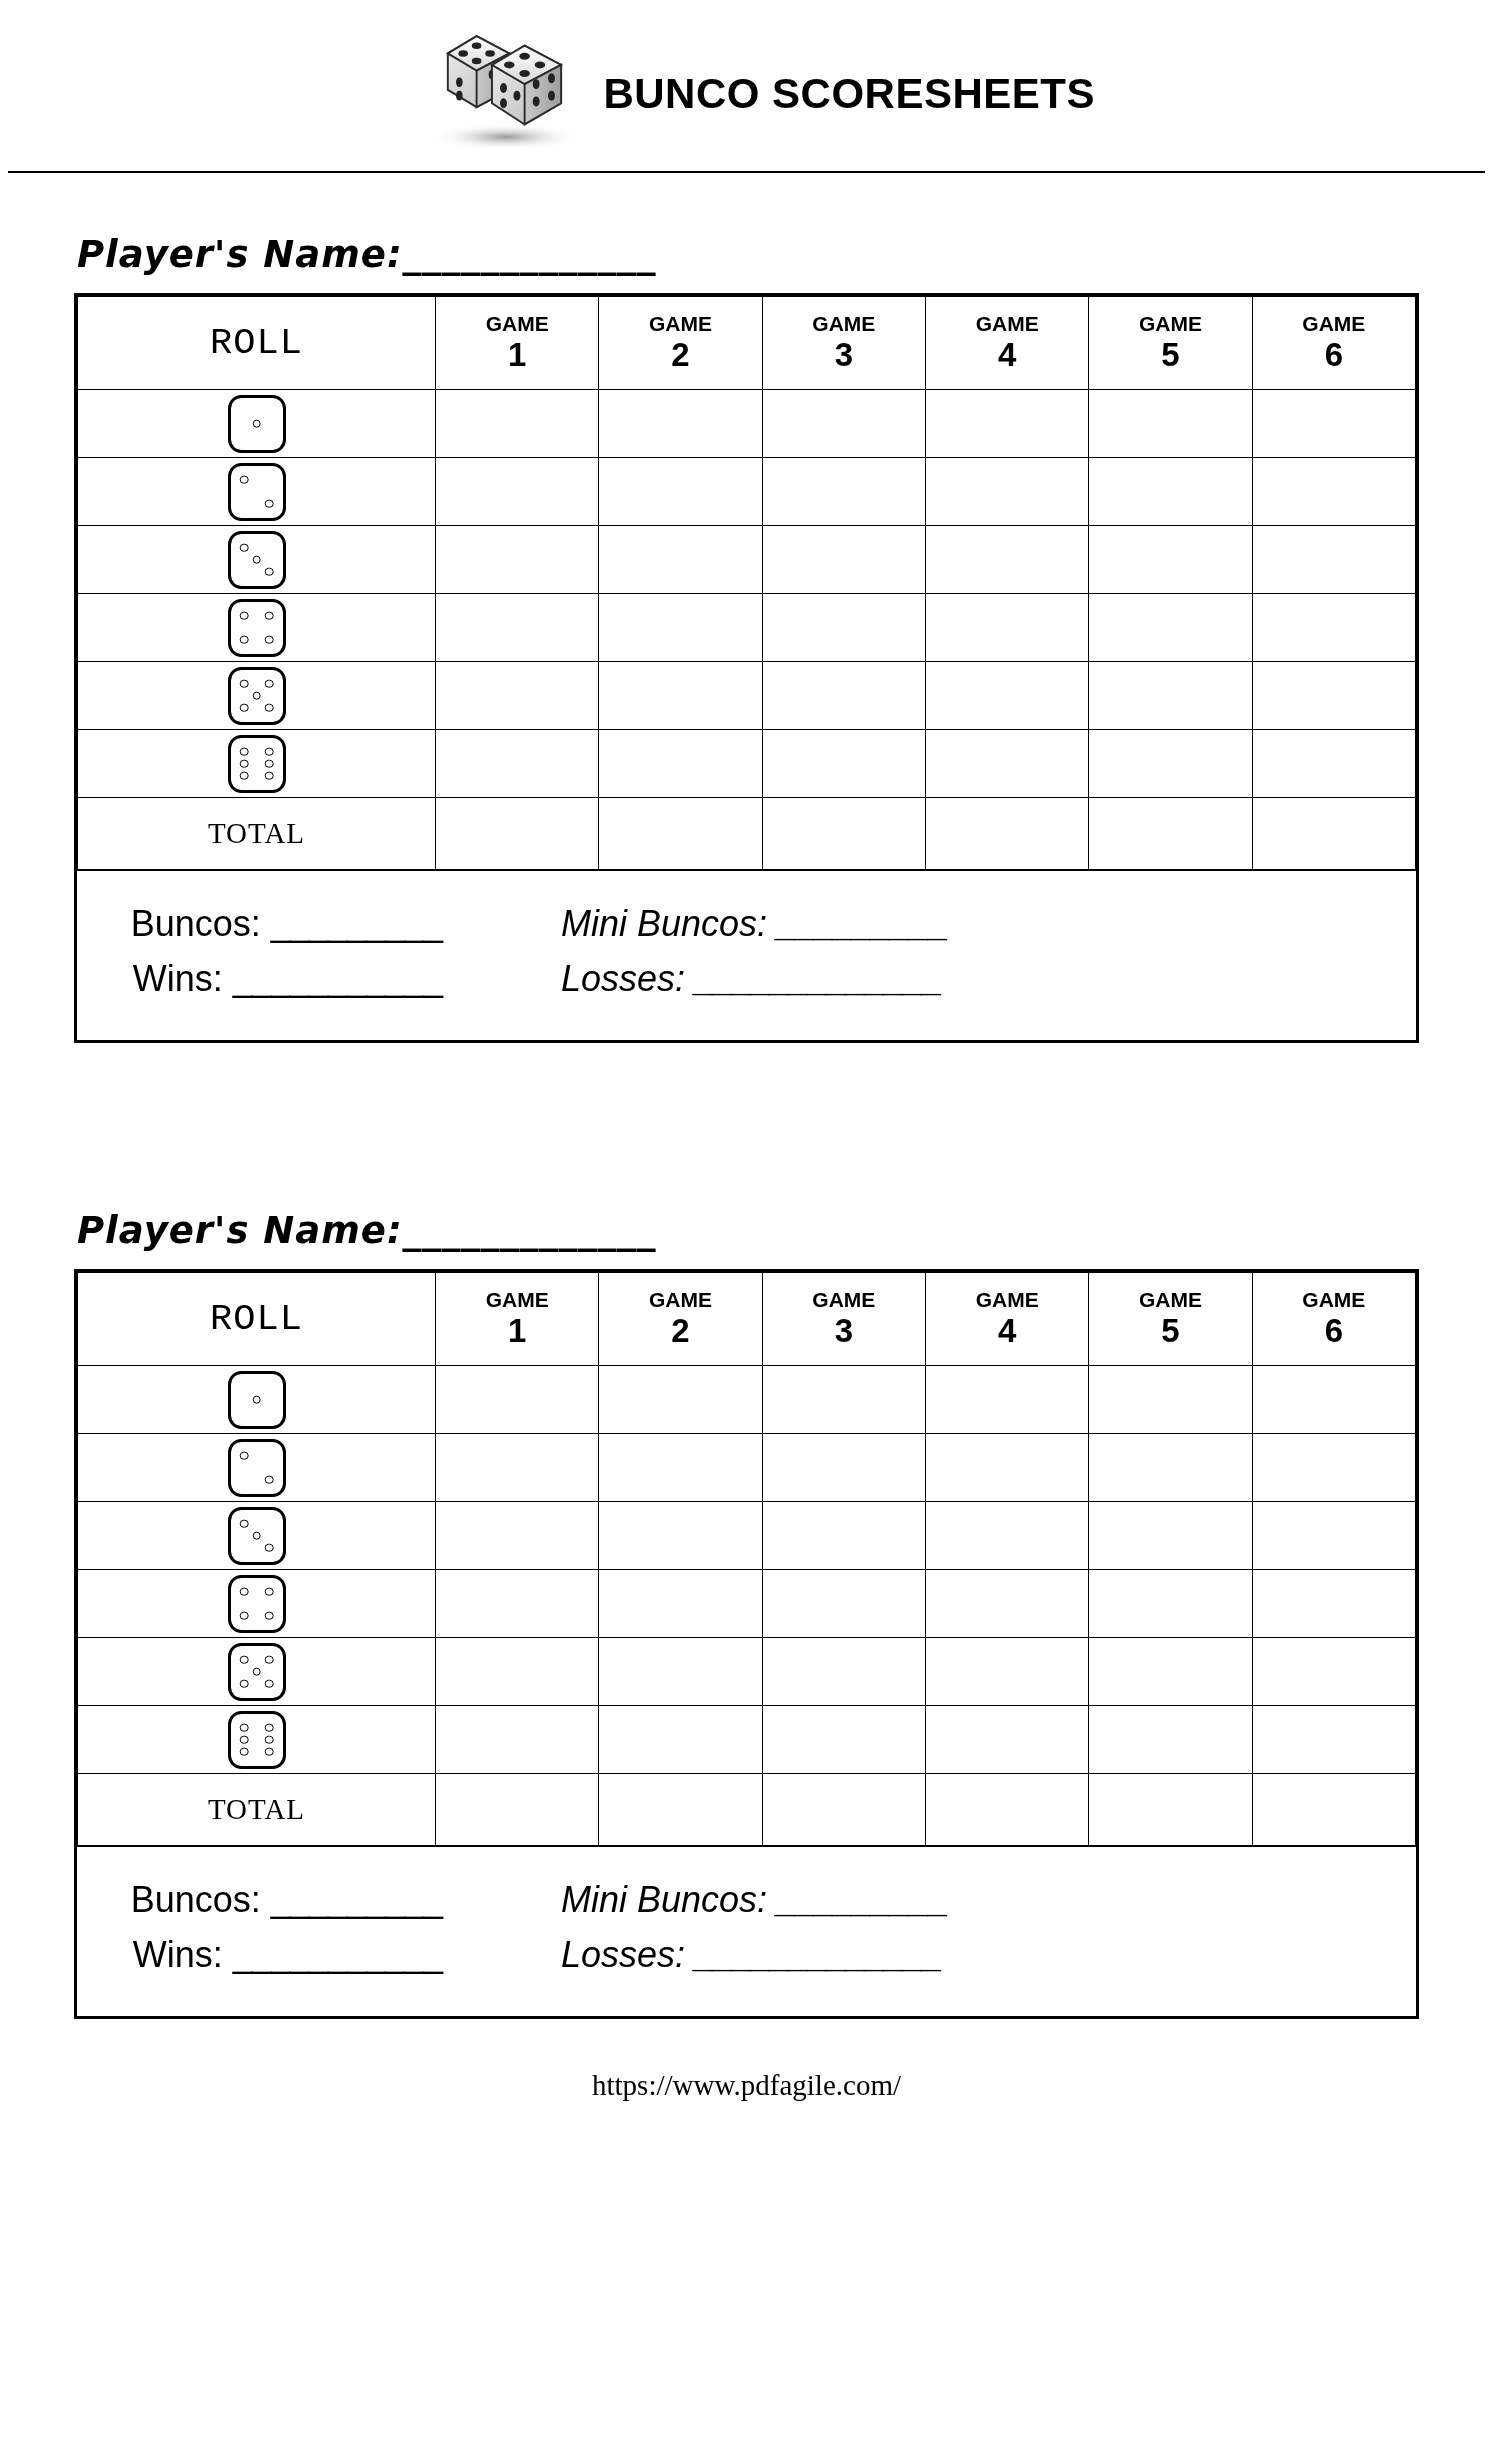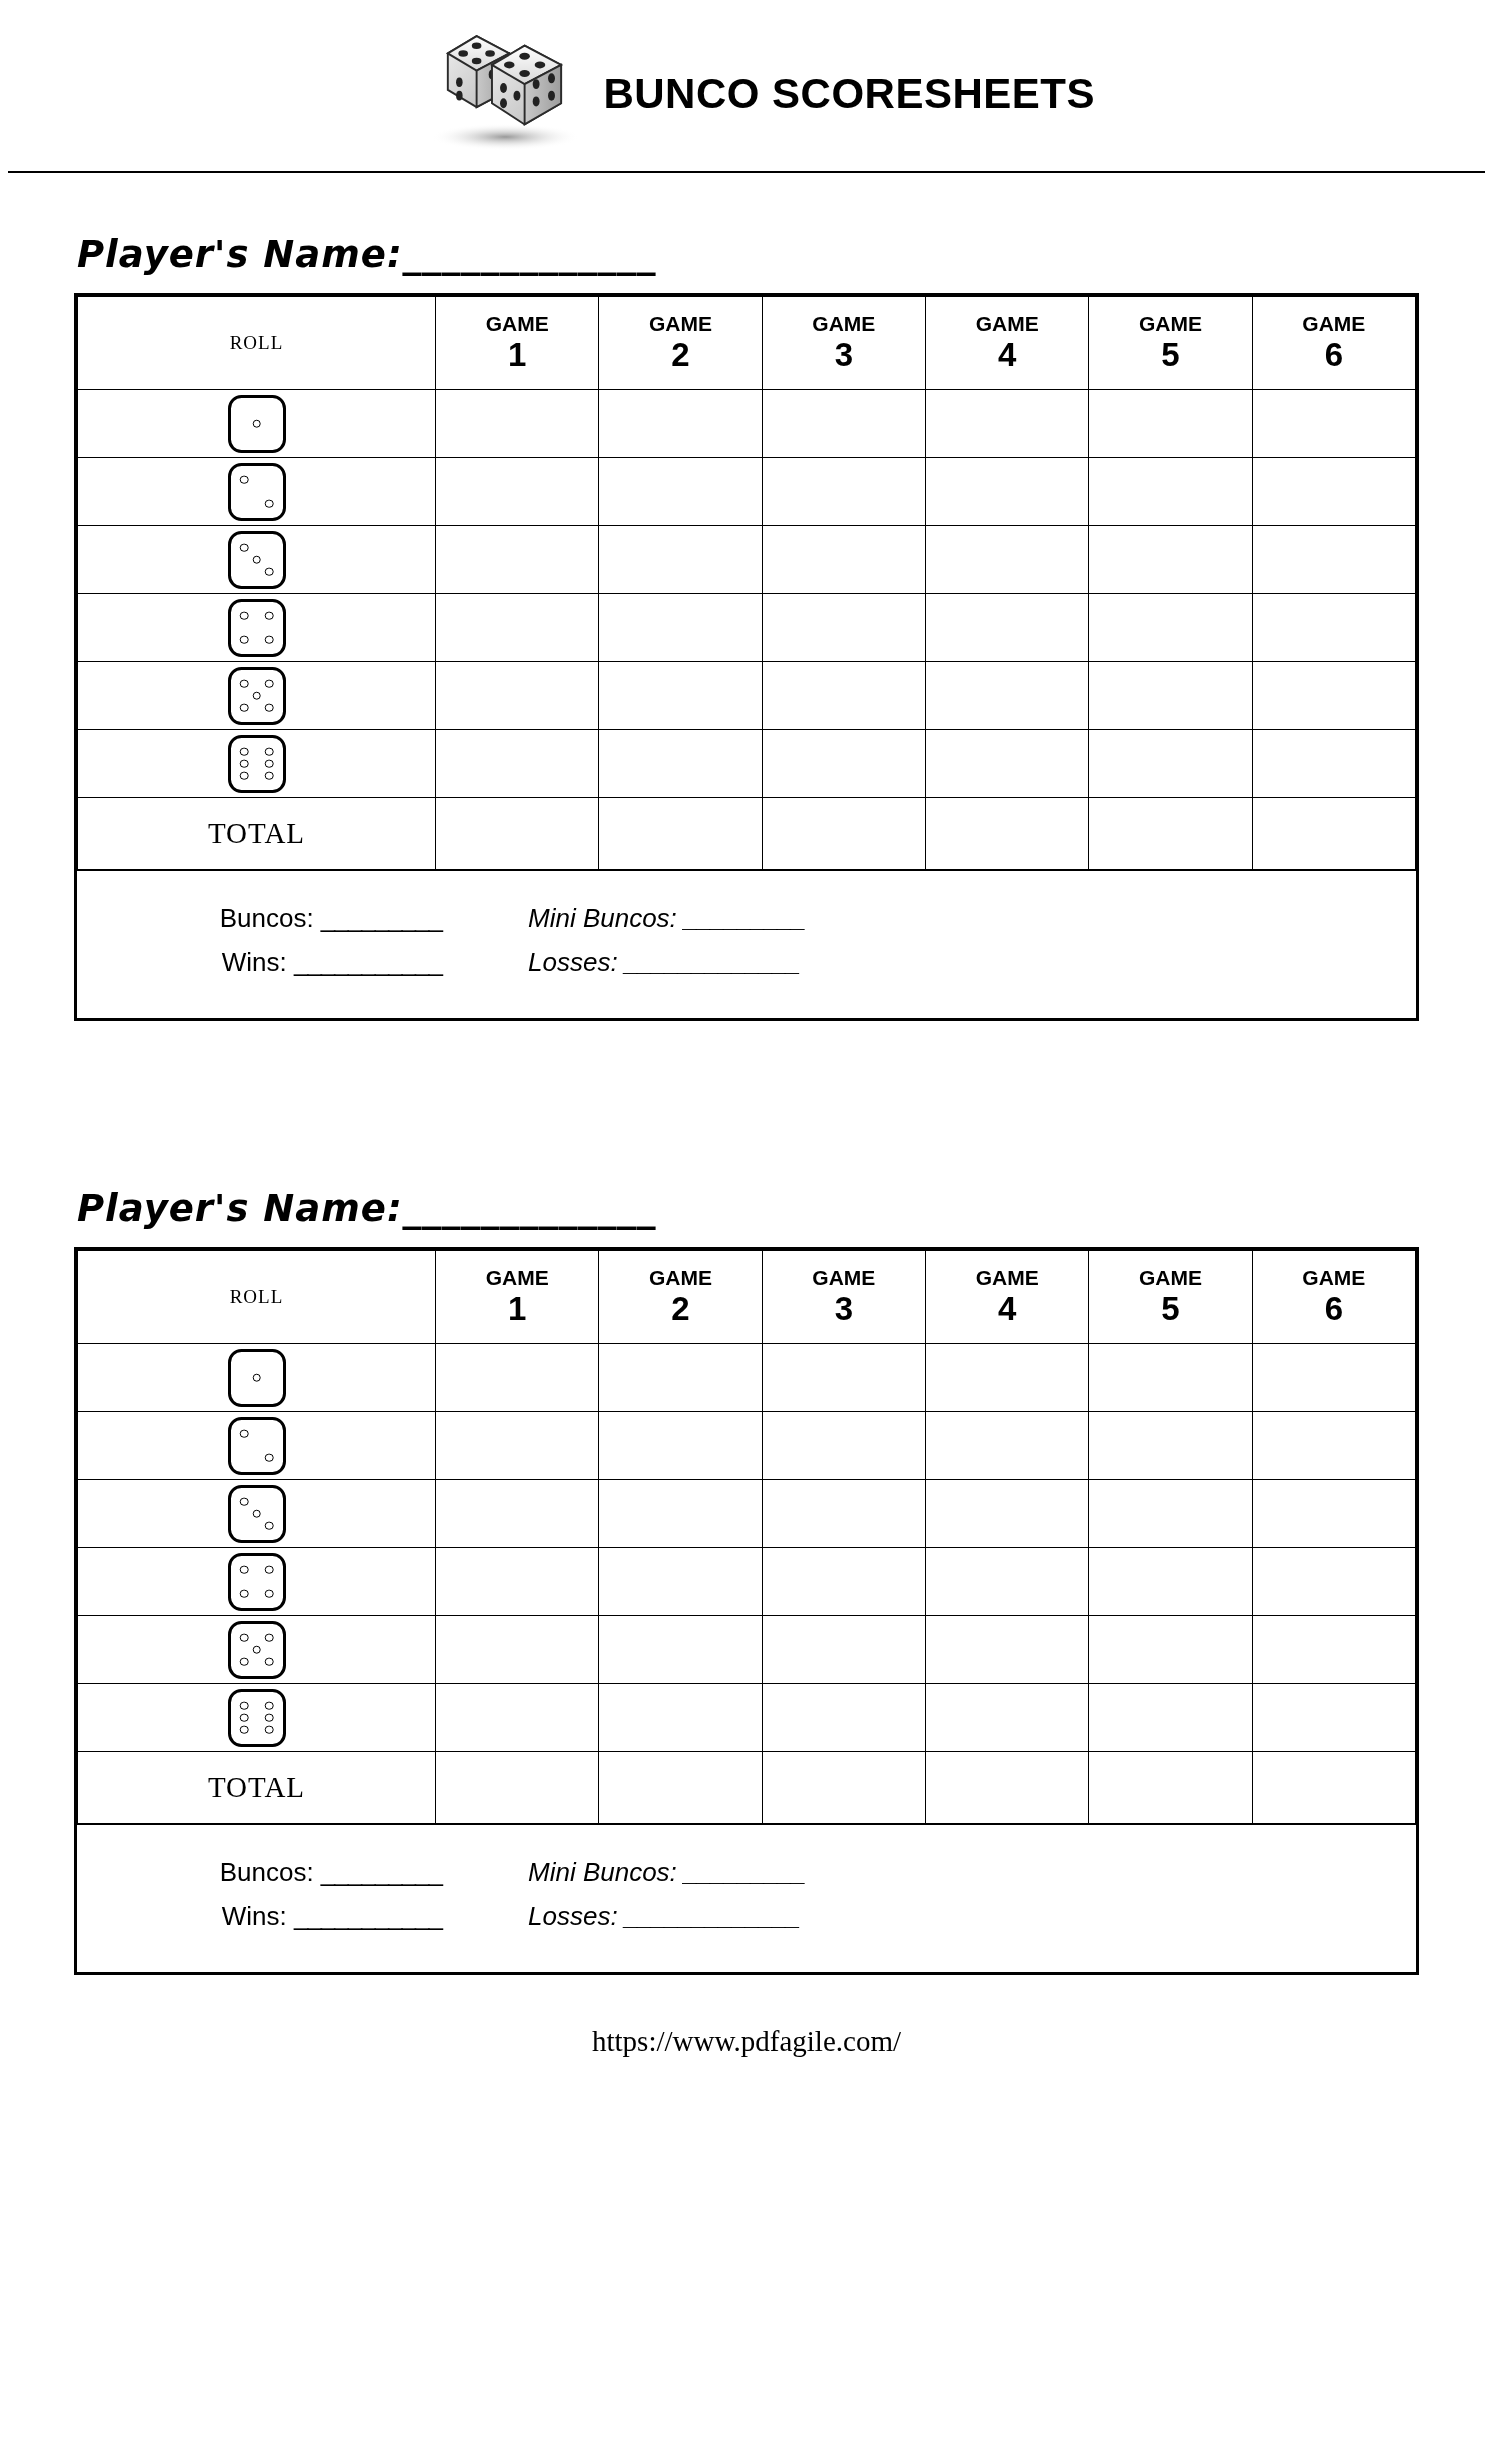--- a/index.html
+++ b/index.html
@@ -86,22 +86,22 @@
     border: 1px solid #000;
     padding: 0;
     text-align: center;
     vertical-align: middle;
   }
   table.score tr.header-row th {
     height: 92px;
   }
   .roll-head {
     width: 357px;
-    font-family: Liberation Serif, serif;
-    font-size: 19px;
+    font-family: Liberation Mono, monospace;
+    font-size: 37px;
     font-weight: normal;
     letter-spacing: 1px;
   }
   .game-head .g-word {
     font-size: 21px;
     font-family: "Liberation Sans", sans-serif;
     line-height: 1.15;
   }
   .game-head .g-num {
     font-size: 33px;
@@ -157,23 +157,24 @@
     letter-spacing: 1px;
     border-left: none;
   }
 
   .footer-stats {
     padding: 25px 0 33px 0;
     border-top: 1px solid #000;
   }
   .stat-row {
     display: flex;
-    font-size: 26px;
+    font-size: 36px;
     font-family: "Liberation Sans", sans-serif;
     padding: 6.7px 0;
+    gap: 33px;
   }
   .stat-a {
     width: 365px;
     text-align: right;
     padding-right: 0;
   }
   .stat-b {
     margin-left: 86px;
     font-style: italic;
   }

